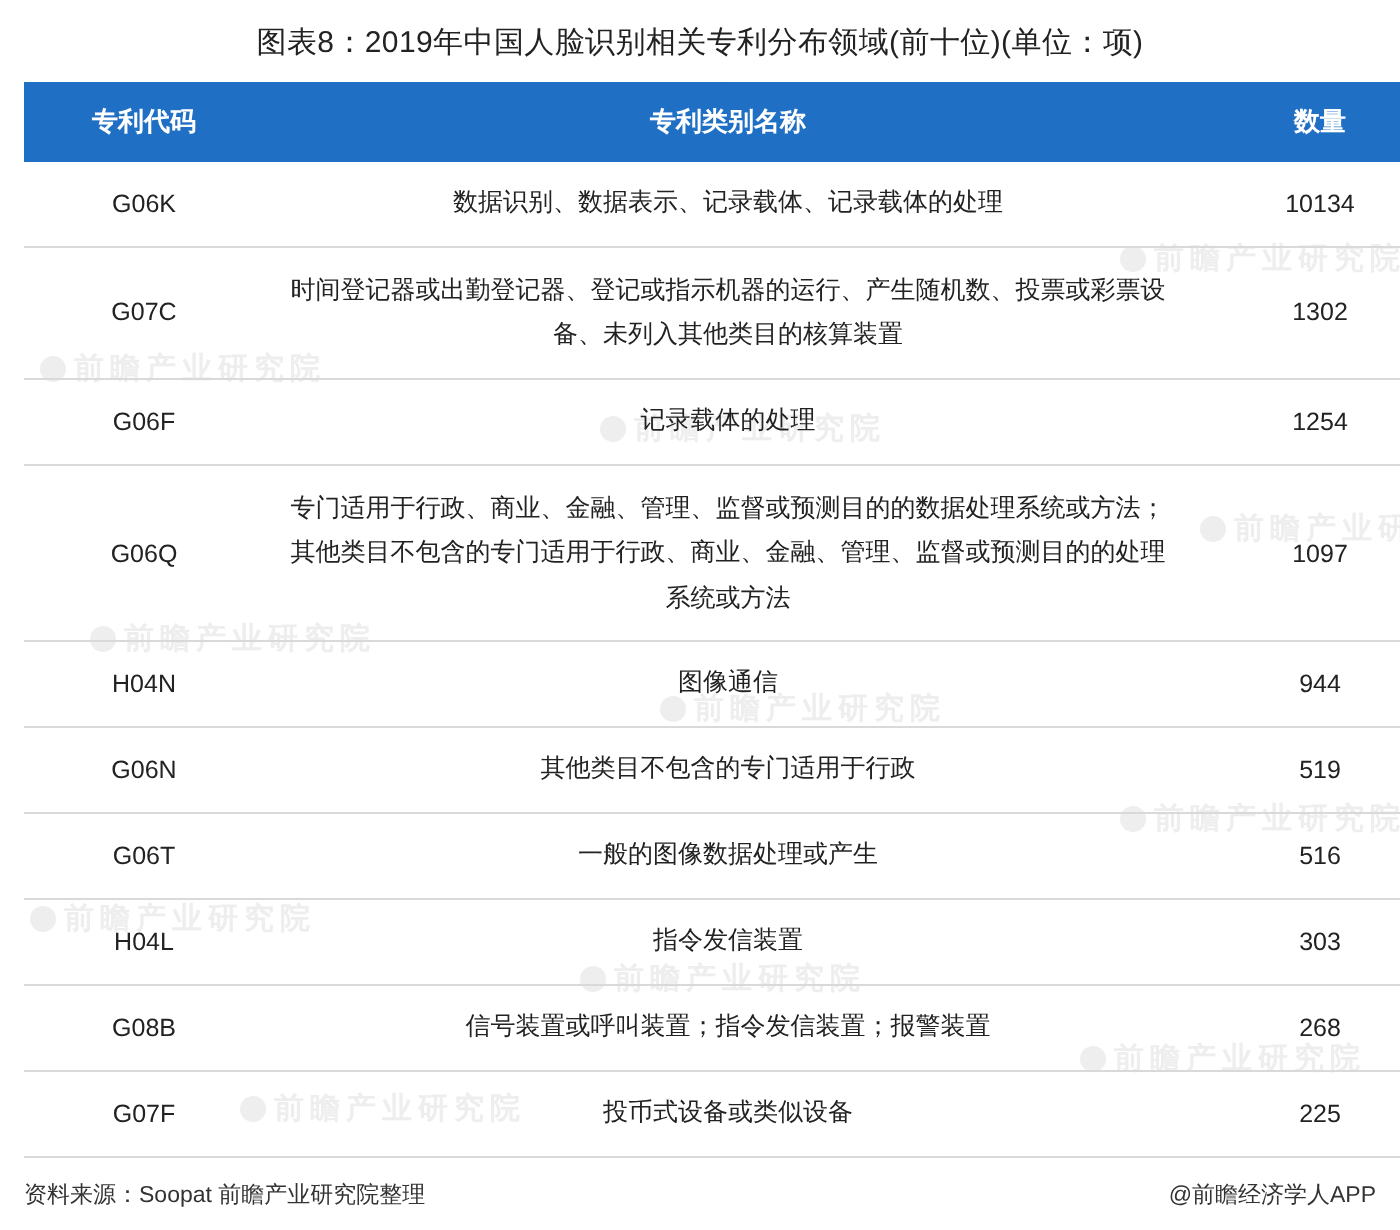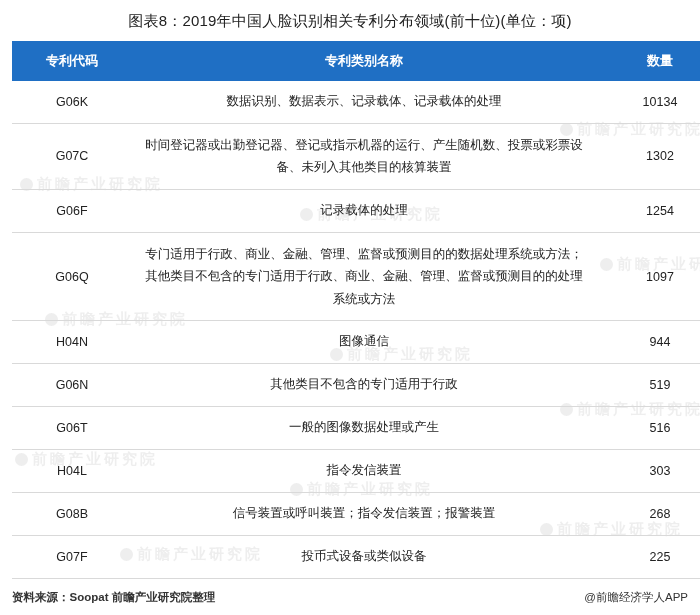--- a/index.html
+++ b/index.html
@@ -77,21 +77,21 @@
     position: absolute;
     left: 12px;
     right: 12px;
     bottom: 10px;
     display: flex;
     justify-content: space-between;
     align-items: center;
     font-size: 11.5px;
     color: #444;
   }
-  .footer .source { color: #333; font-weight: bold; }
+  .footer .source { color: #333; }
   .footer .brand { color: #333; }
 
   
   .wm {
     position: absolute;
     color: rgba(150,150,150,0.16);
     font-size: 15px;
     font-weight: bold;
     letter-spacing: 3px;
     white-space: nowrap;

